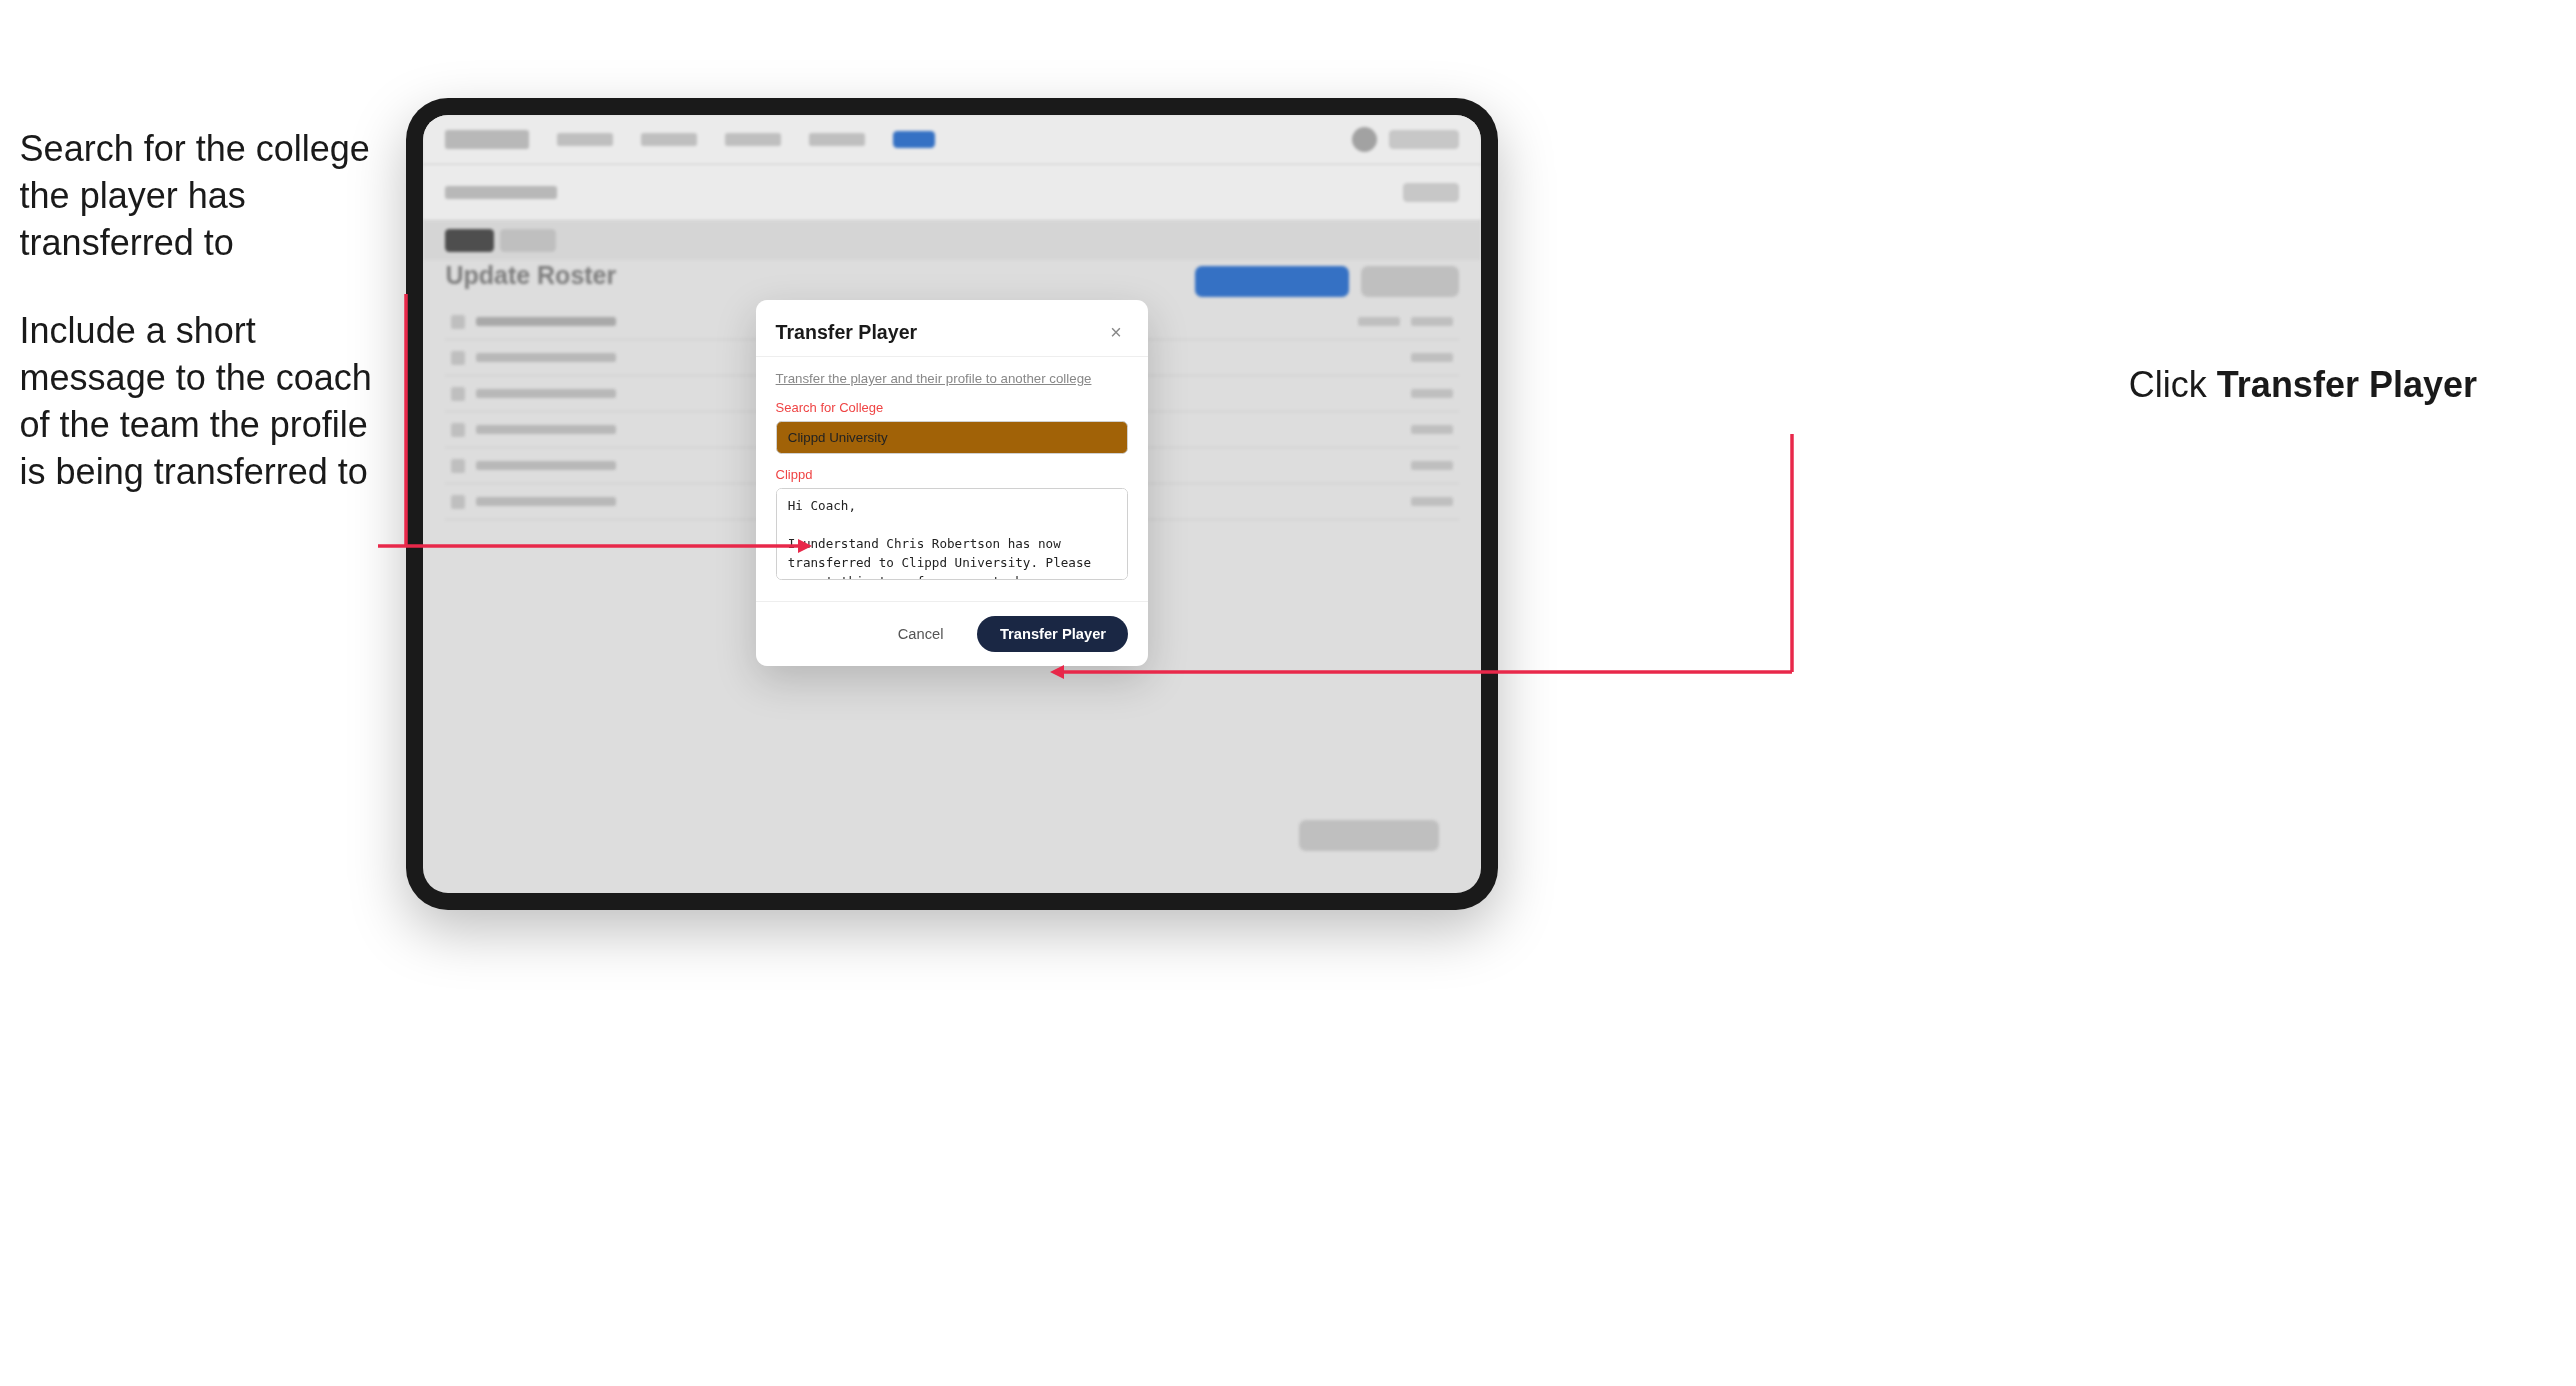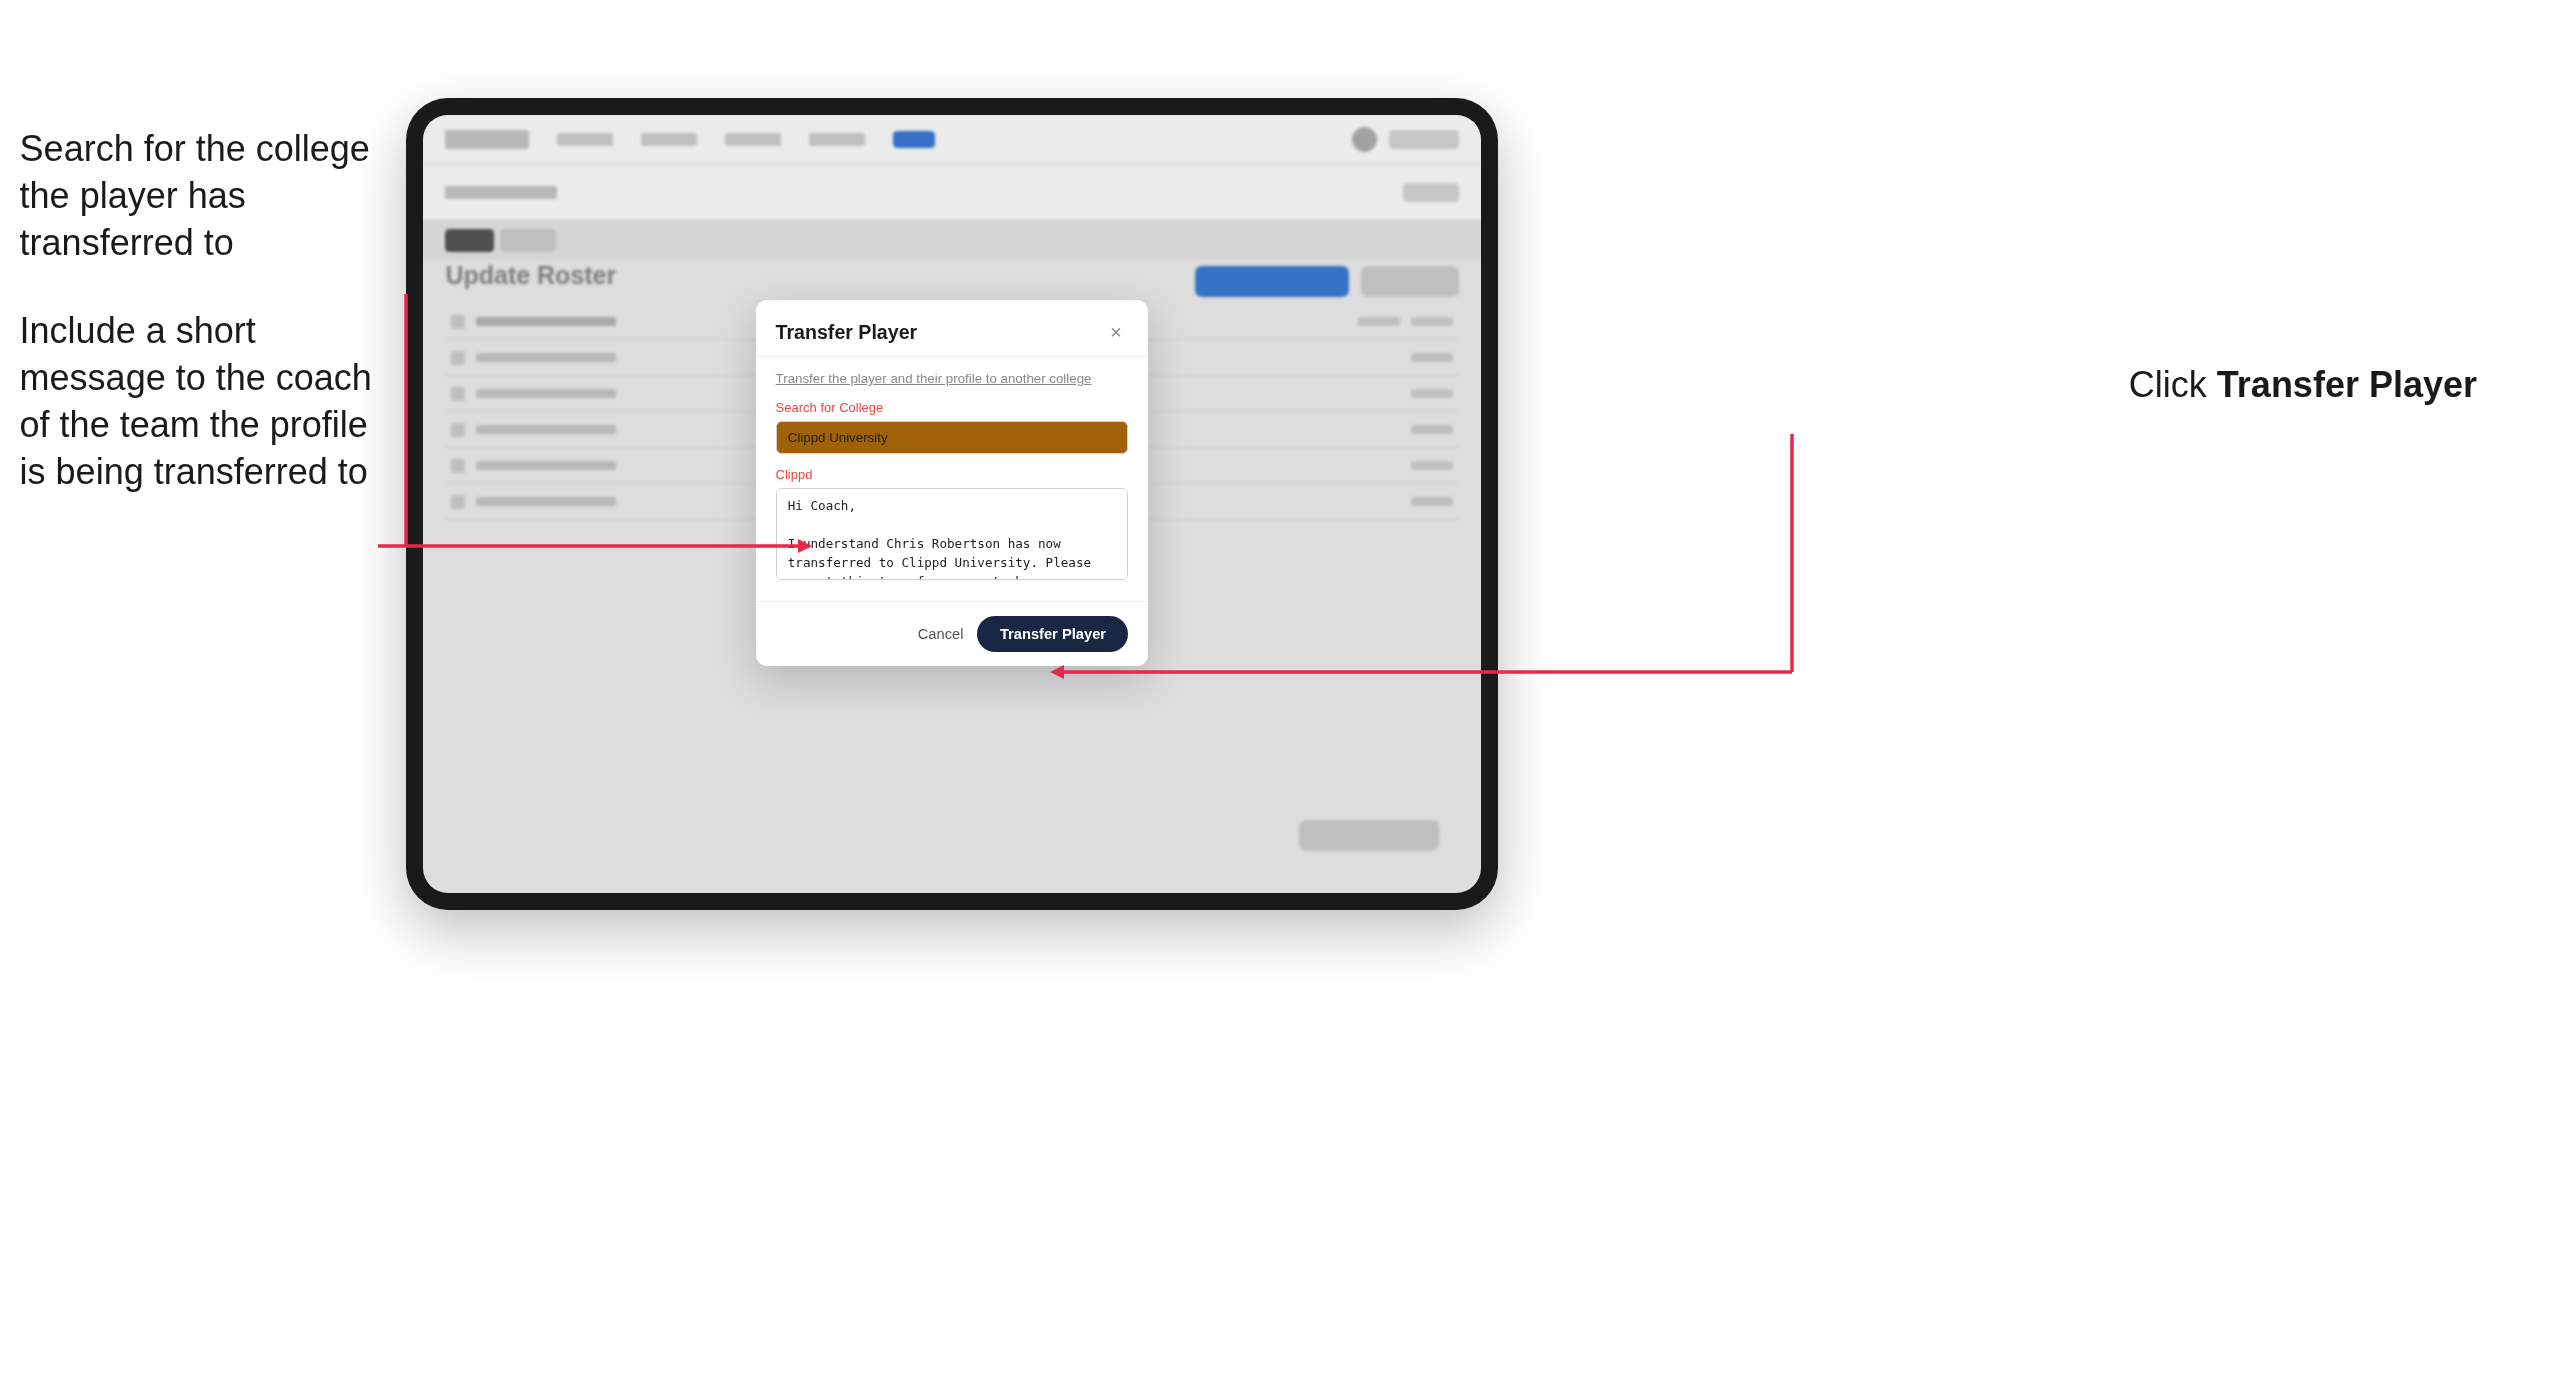--- a/index.html
+++ b/index.html
@@ -303,21 +303,21 @@
       height: 92px;
       line-height: 1.5;
     }
 
     .modal-footer {
       display: flex;
       align-items: center;
       justify-content: flex-end;
       padding: 14px 19.6px;
       border-top: 0.7px solid #eee;
-      gap: 0;
+      gap: 20px;
     }
     .btn-cancel {
       background: none;
       border: none;
       font-size: 14.7px;
       color: #555;
       cursor: pointer;
       padding: 7px 14px;
       border-radius: 5.6px;
     }

